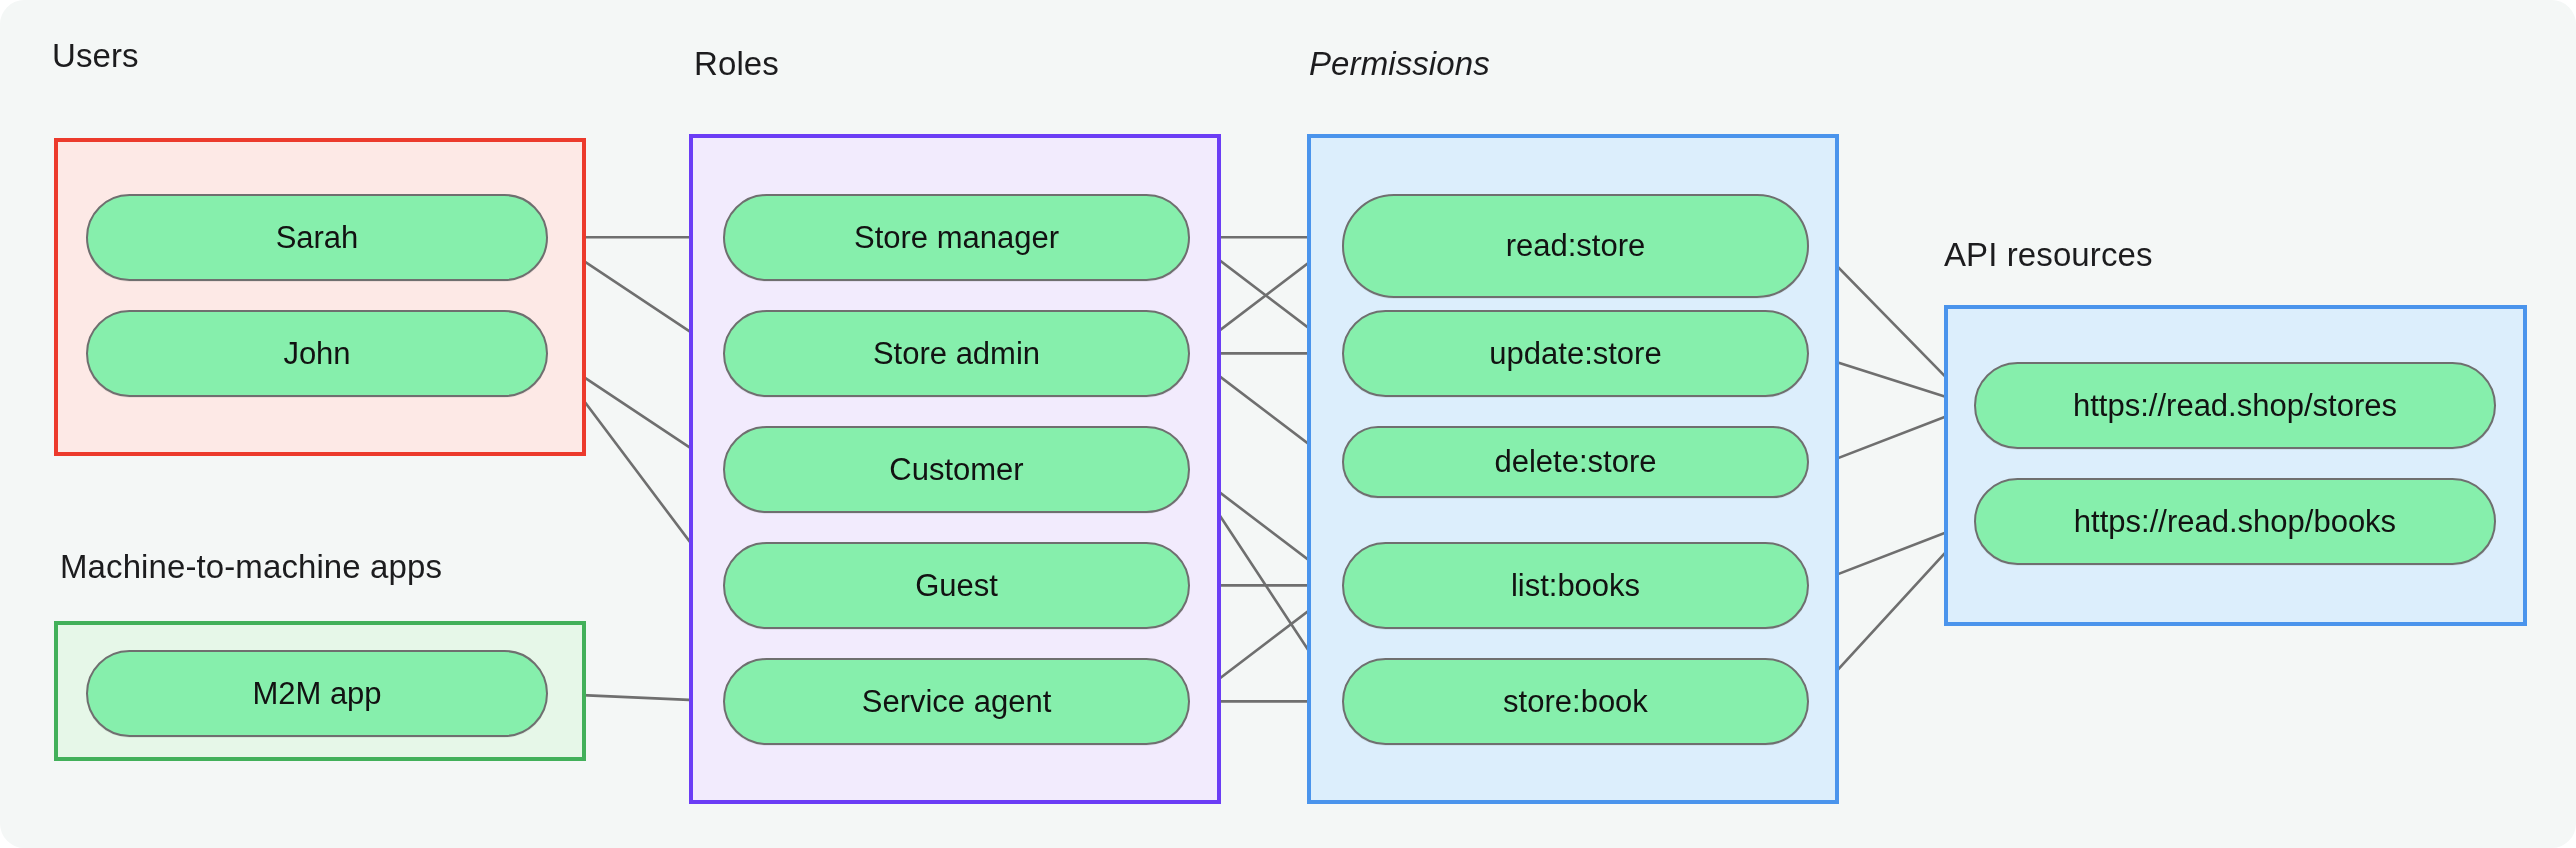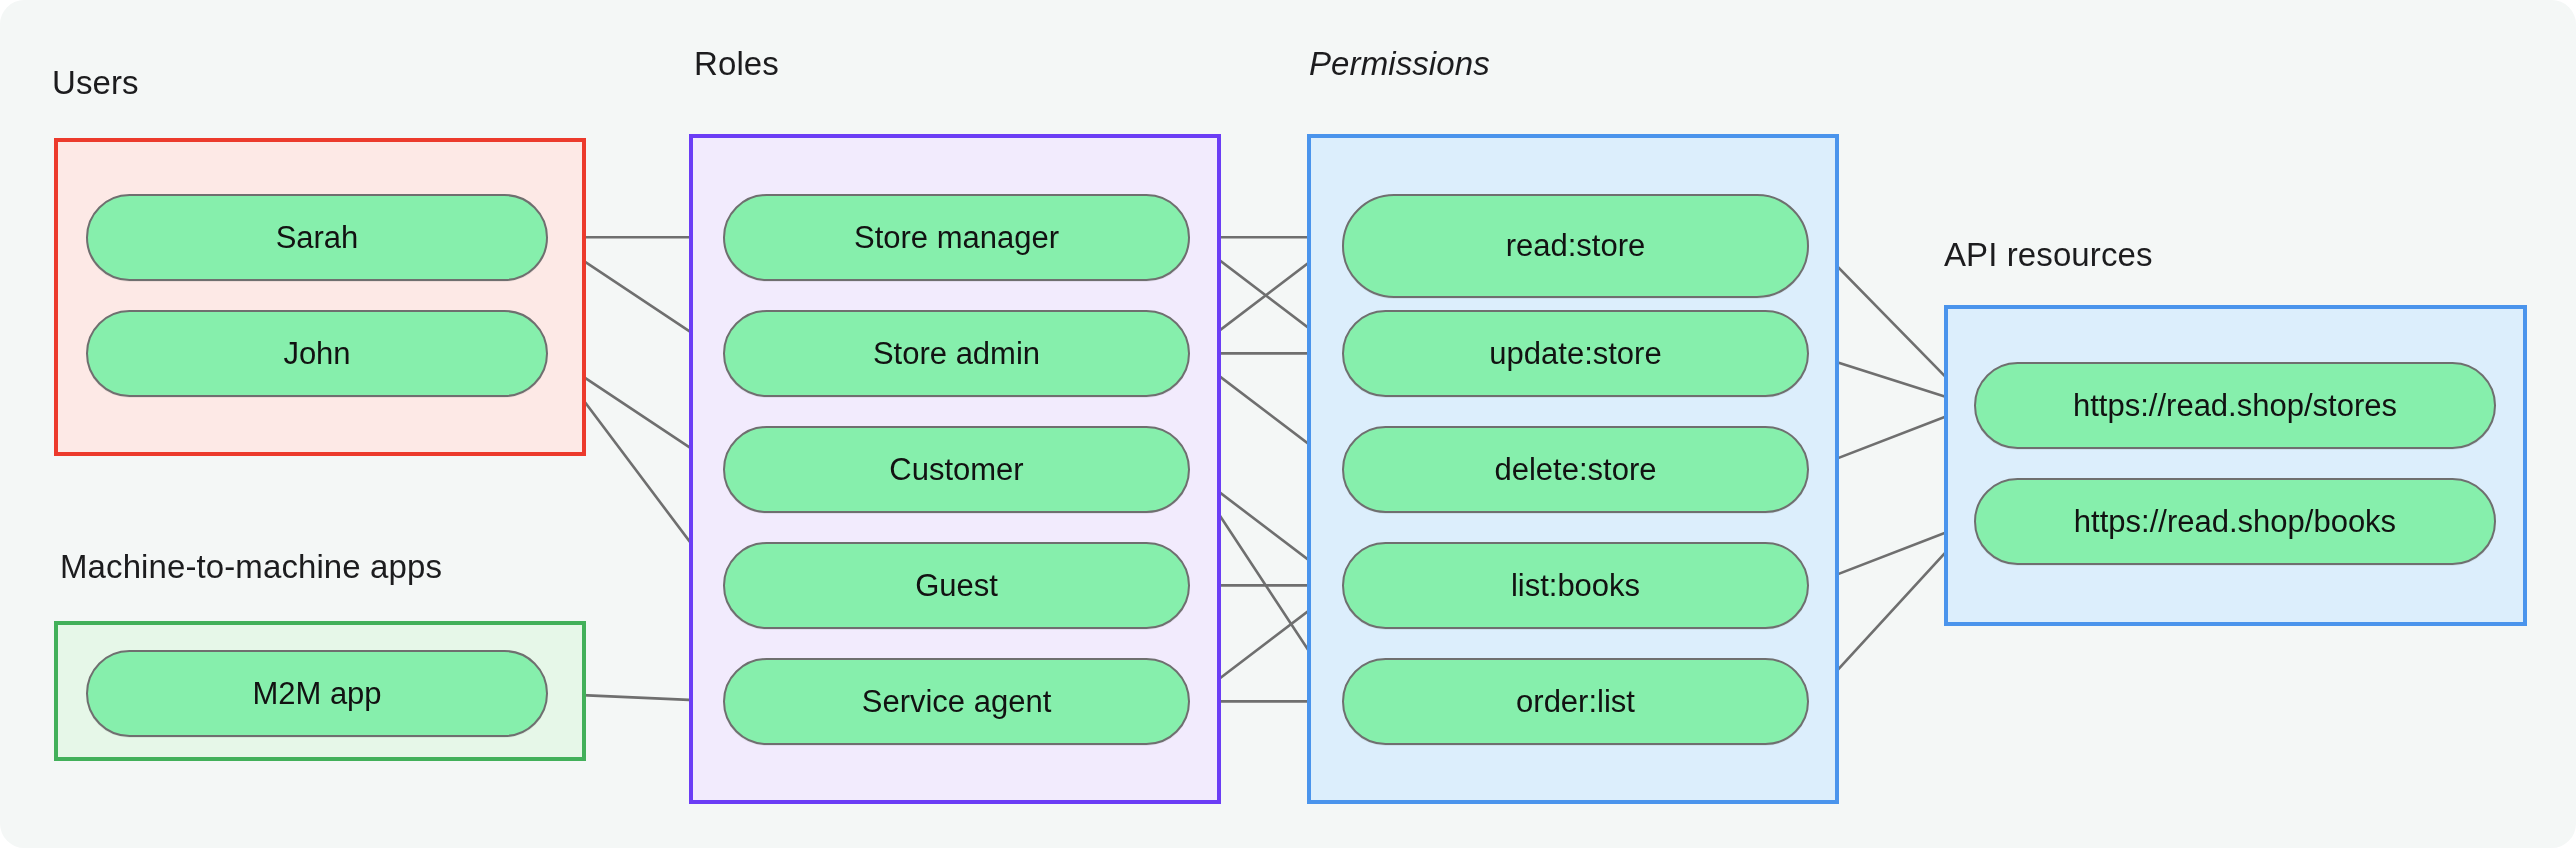--- a/index.html
+++ b/index.html
@@ -96,40 +96,40 @@
       <circle cx="828" cy="804" r="9" fill="#6f6f6f"></circle>
       <circle cx="1538" cy="272" r="9" fill="#6f6f6f"></circle>
       <circle cx="1538" cy="405" r="9" fill="#6f6f6f"></circle>
       <circle cx="1538" cy="538" r="9" fill="#6f6f6f"></circle>
       <circle cx="1538" cy="671" r="9" fill="#6f6f6f"></circle>
       <circle cx="1538" cy="804" r="9" fill="#6f6f6f"></circle>
       <circle cx="2262" cy="465" r="9" fill="#6f6f6f"></circle>
       <circle cx="2262" cy="598" r="9" fill="#6f6f6f"></circle>
     </svg>
   <div id="groups-layer">
-      <div class="group-title" style="left: 52px; top: 64px;">Users</div>
+      <div class="group-title" style="left: 52px; top: 37px;">Users</div>
       <div class="group-box group-users" style="left: 54px; top: 138px; width: 532px; height: 318px;"></div>
       <div class="node" style="left: 86px; top: 194px; width: 462px; height: 87px;">Sarah</div>
       <div class="node" style="left: 86px; top: 310px; width: 462px; height: 87px;">John</div>
       <div class="group-title" style="left: 52px; top: 548px; margin-left: 8px;">Machine-to-machine apps</div>
       <div class="group-box group-m2m" style="left: 54px; top: 621px; width: 532px; height: 140px;"></div>
       <div class="node" style="left: 86px; top: 650px; width: 462px; height: 87px;">M2M app</div>
       <div class="group-title" style="left: 694px; top: 45px;">Roles</div>
       <div class="group-box group-roles" style="left: 689px; top: 134px; width: 532px; height: 670px;"></div>
       <div class="node" style="left: 723px; top: 194px; width: 467px; height: 87px;">Store manager</div>
       <div class="node" style="left: 723px; top: 310px; width: 467px; height: 87px;">Store admin</div>
       <div class="node" style="left: 723px; top: 426px; width: 467px; height: 87px;">Customer</div>
       <div class="node" style="left: 723px; top: 542px; width: 467px; height: 87px;">Guest</div>
       <div class="node" style="left: 723px; top: 658px; width: 467px; height: 87px;">Service agent</div>
       <div class="group-title" style="left: 1309px; top: 45px; font-style: italic;">Permissions</div>
       <div class="group-box group-perms" style="left: 1307px; top: 134px; width: 532px; height: 670px;"></div>
       <div class="node" style="left: 1342px; top: 194px; width: 467px; height: 104px;">read:store</div>
       <div class="node" style="left: 1342px; top: 310px; width: 467px; height: 87px;">update:store</div>
-      <div class="node" style="left: 1342px; top: 426px; width: 467px; height: 87px;">delete:store</div>
+      <div class="node" style="left: 1342px; top: 426px; width: 467px; height: 72px;">delete:store</div>
       <div class="node" style="left: 1342px; top: 542px; width: 467px; height: 87px;">list:books</div>
-      <div class="node" style="left: 1342px; top: 658px; width: 467px; height: 87px;">order:list</div>
+      <div class="node" style="left: 1342px; top: 658px; width: 467px; height: 87px;">store:book</div>
       <div class="group-title" style="left: 1944px; top: 236px;">API resources</div>
       <div class="group-box group-api" style="left: 1944px; top: 305px; width: 583px; height: 321px;"></div>
       <div class="node" style="left: 1974px; top: 362px; width: 522px; height: 87px;">https://read.shop/stores</div>
       <div class="node" style="left: 1974px; top: 478px; width: 522px; height: 87px;">https://read.shop/books</div>
     </div>
 </div>
 
 
 </body></html>

